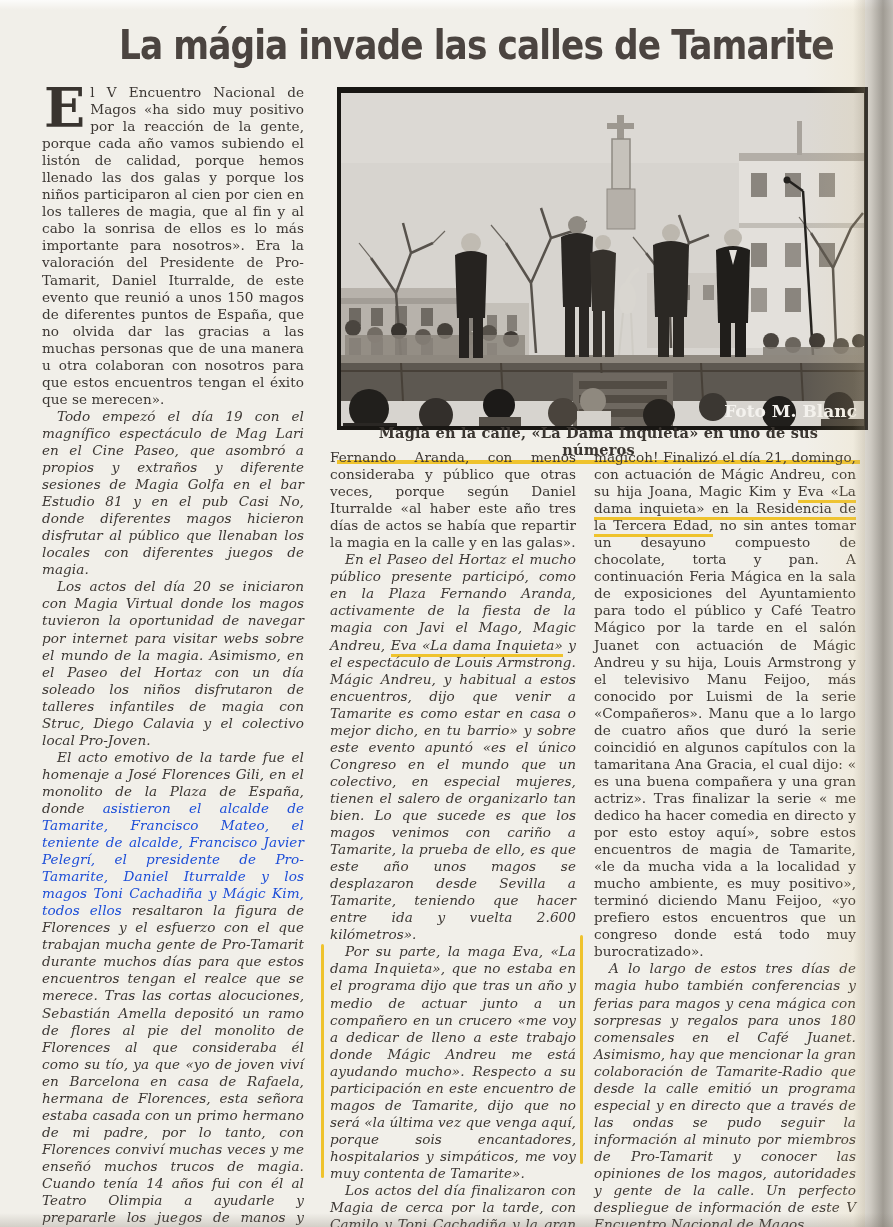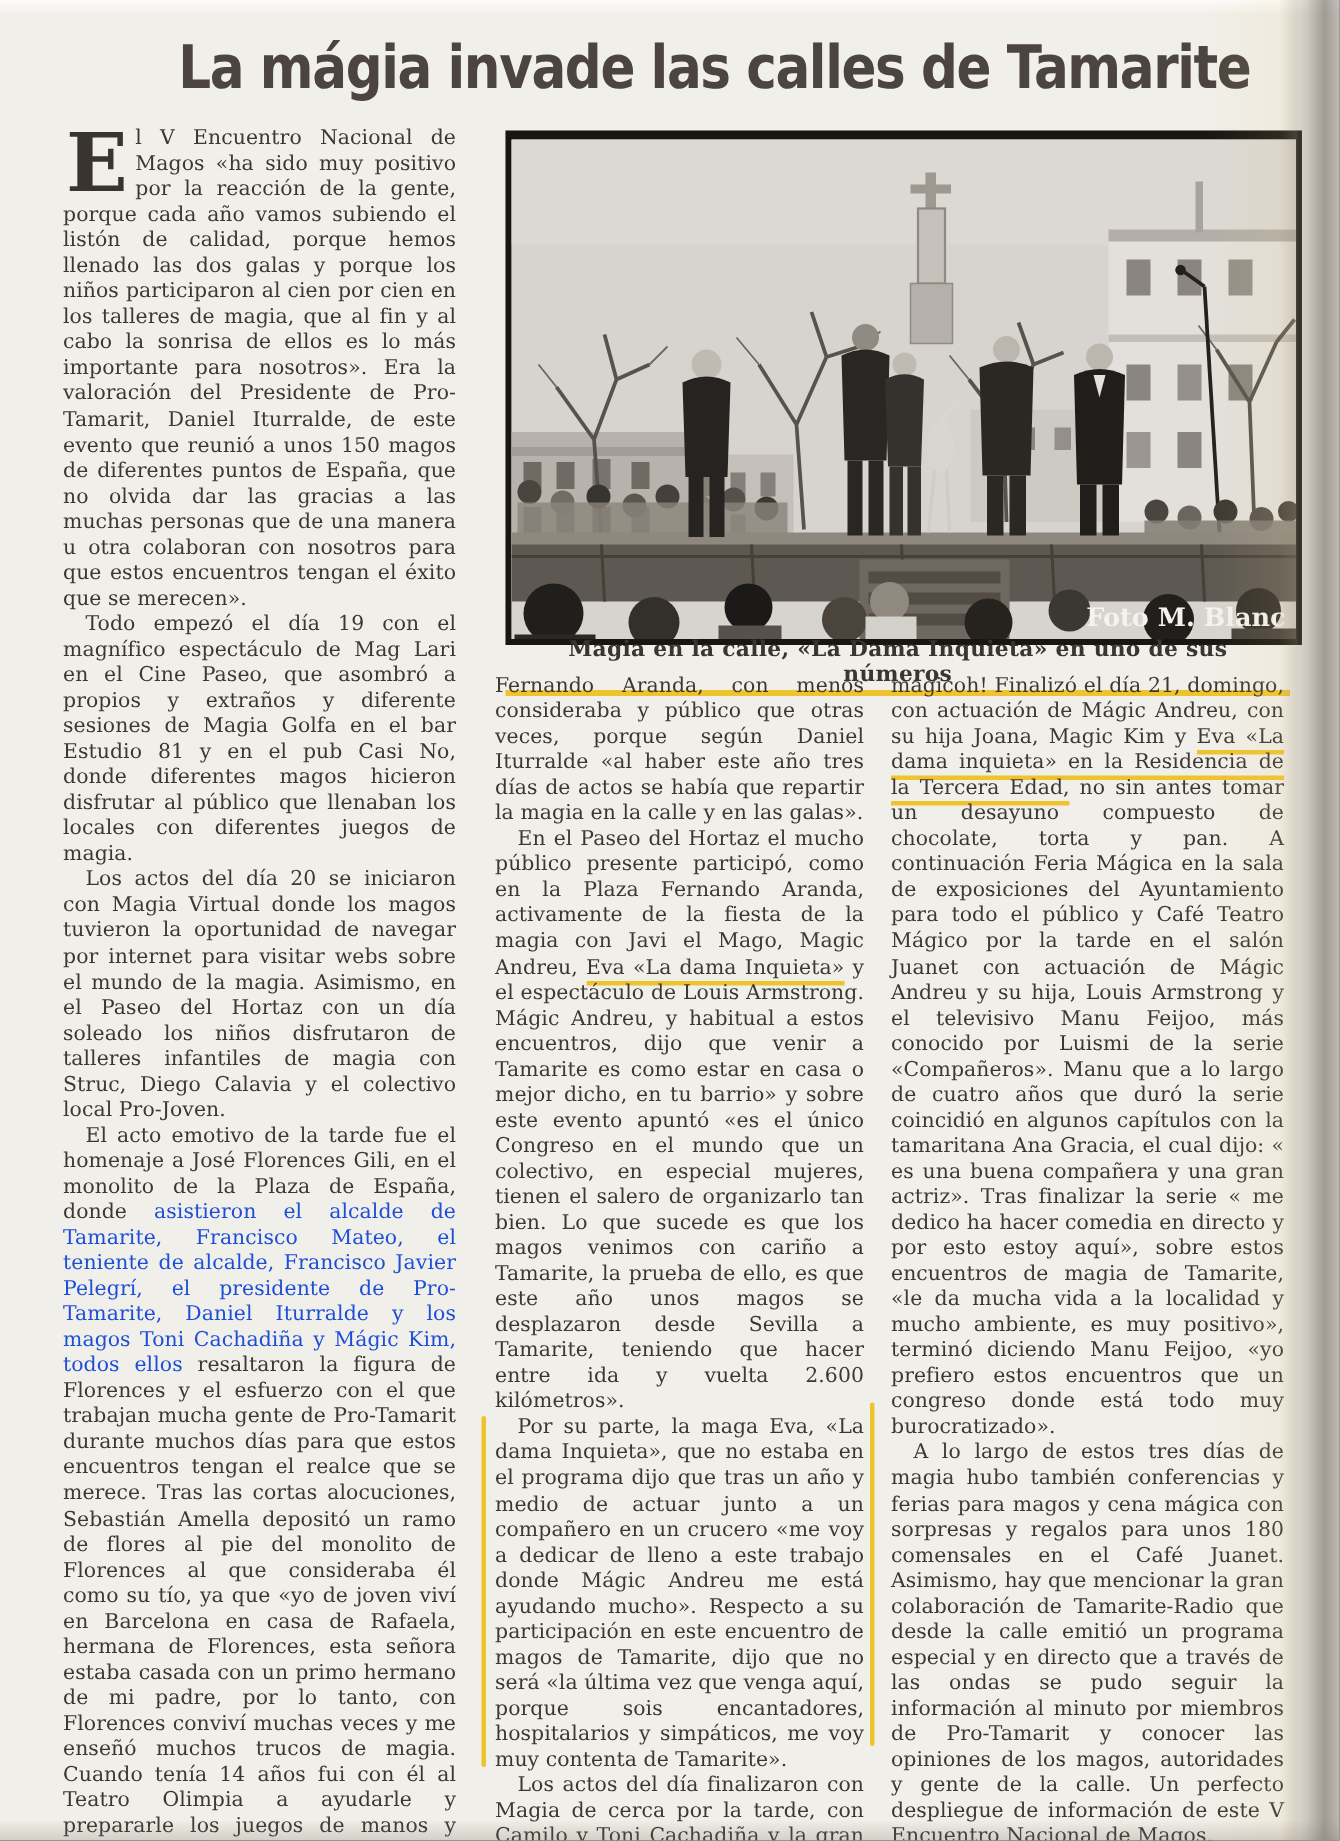--- a/index.html
+++ b/index.html
@@ -80,21 +80,21 @@
     font-size:13.6px;
     line-height:17.05px;
     text-align:justify;
     letter-spacing:0.05px;
   }
   .col1{left:42px;top:84px;width:262px;}
   .col2{left:330px;top:449px;width:246px;}
   .col3{left:594px;top:449px;width:262px;}
 
   .para{margin:0;}
-  .para.indent{text-indent:15px;}
+  .para.indent{text-indent:15px;font-style:italic;}
   .dropcap{
     float:left;
     font-size:54px;
     line-height:44px;
     font-weight:bold;
     padding:2px 5px 0 2px;
     color:#39342f;
   }
   .hl{
     border-bottom:3px solid #efc32d;

